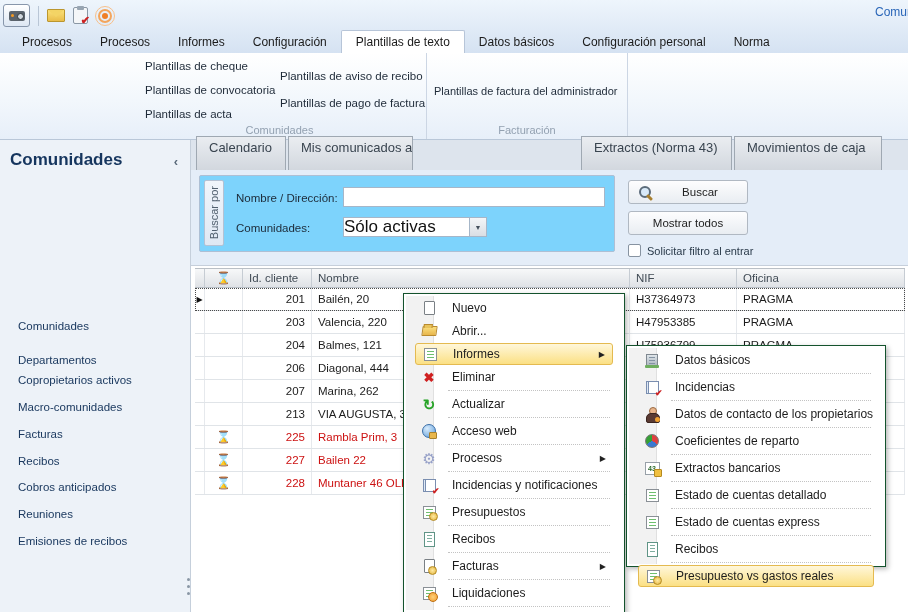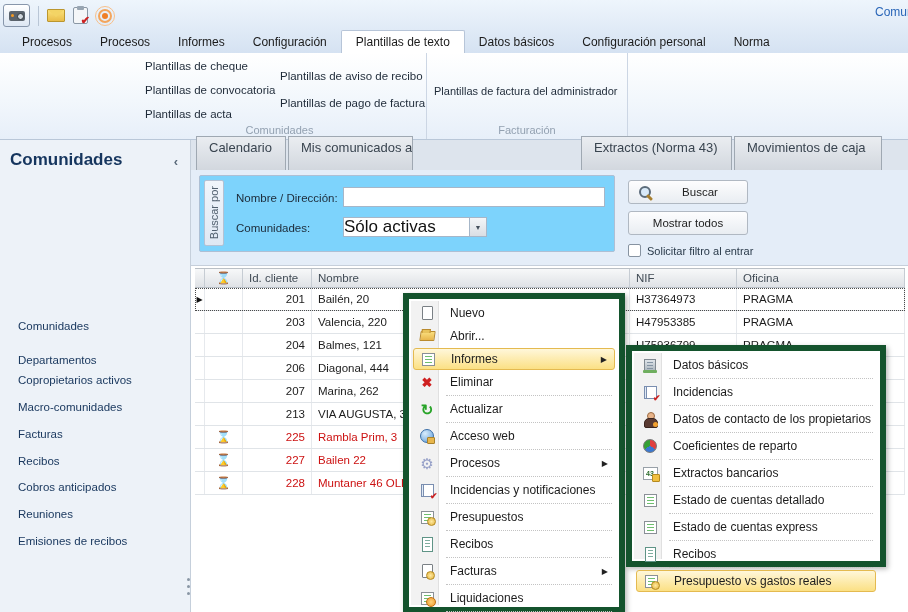--- a/index.html
+++ b/index.html
@@ -77,21 +77,21 @@
 .c-id{width:69px;justify-content:flex-end;padding-right:6px}
 .c-nom{width:318px;padding-left:6px}
 .c-nif{width:107px;padding-left:6px}
 .c-ofi{flex:1;padding-left:6px}
 .grow.sel{outline:1px dotted #4a4a4a;outline-offset:-1px}
 .grow.red .c-id,.grow.red .c-nom{color:#cc1111}
 .hourglass{font-size:12px;color:#4a76a8}
 .rowptr{font-size:8px;color:#111}
 
 
-.menu{position:absolute;background:#fff;border:6px solid #14532d;box-shadow:2px 2px 5px rgba(0,0,0,.28);padding:3px 4px}
+.menu{position:absolute;background:#fff;border:1px solid #14532d;box-shadow:2px 2px 5px rgba(0,0,0,.28);padding:3px 11px}
 .menu .strip{position:absolute;left:2px;top:2px;bottom:2px;width:28px;background:#f2f2f2;border-right:1px solid #e0e0e0}
 .mi{position:relative;height:22px;margin-bottom:1px;display:flex;align-items:center;cursor:default}
 .mi .ico{width:28px;display:flex;align-items:center;justify-content:center;flex:none}
 .mi .mlbl{margin-left:9px;font-size:12px;color:#1c1c1c;white-space:nowrap}
 .mi .arr{position:absolute;right:7px;font-size:8px;color:#222}
 .mi.hl{background:linear-gradient(#fff7da,#fbe084);border:1px solid #e4ba50;border-radius:3px}
 .msep{position:relative;height:4px}
 .msep::after{content:"";position:absolute;left:33px;right:3px;top:1px;border-top:1px dotted #c3c3c3}
 
 

